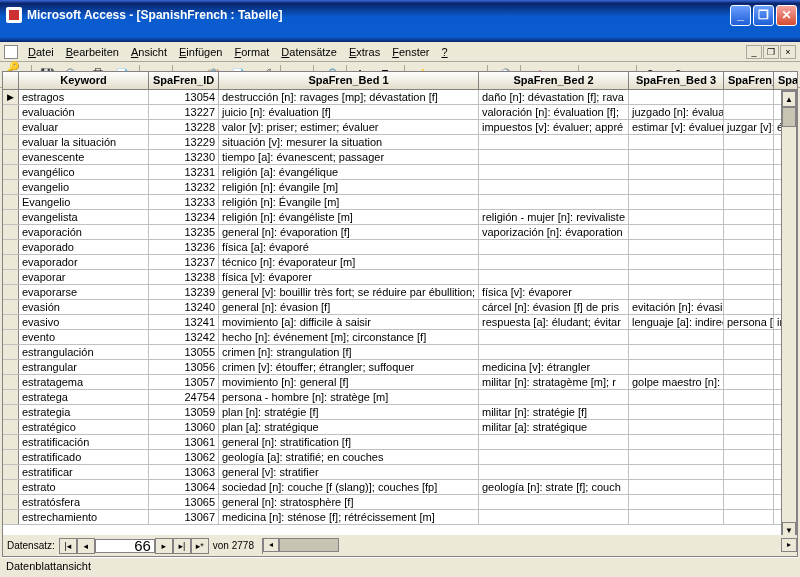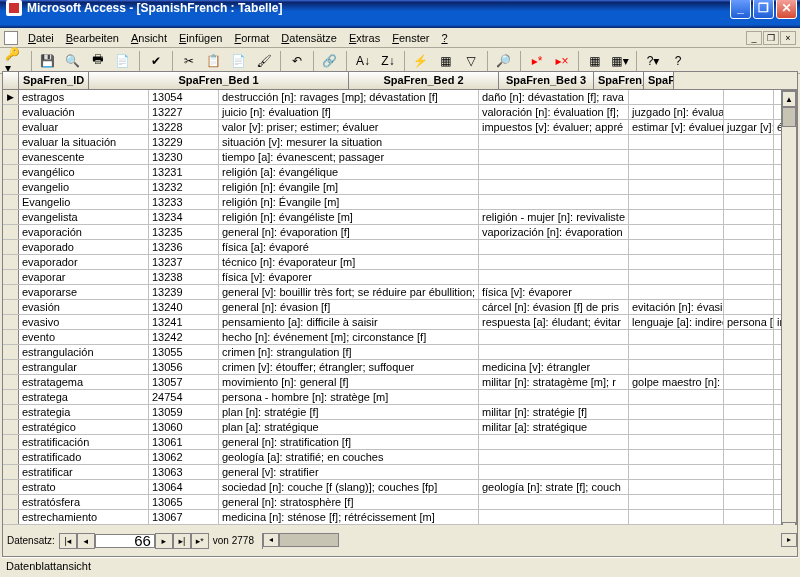--- a/index.html
+++ b/index.html
@@ -1,17 +1,17 @@
 <!DOCTYPE html>
 <html><head>
 <meta charset="utf-8">
 <style>
 html,body{margin:0;padding:0;font-family:Tahoma,Arial,sans-serif;font-size:11px;background:#ece9d8;overflow:hidden;width:800px;height:577px}
 *{box-sizing:border-box}
-.titlebar{height:28px;background:linear-gradient(#3a6ad9,#0a246a 8%,#0a5bce 40%,#0a5bce 88%,#0a246a);display:flex;align-items:center;color:#fff;padding:0 3px 12px 6px}
+.titlebar{height:42px;background:linear-gradient(#3a6ad9,#0a246a 8%,#0a5bce 40%,#0a5bce 88%,#0a246a);display:flex;align-items:center;color:#fff;padding:0 3px 12px 6px}
 .titlebar .appicon{width:16px;height:16px;background:#fff;border-radius:2px;margin-right:5px;position:relative}
 .titlebar .appicon::after{content:"";position:absolute;inset:3px;background:#cc3030}
 .titlebar .title{font-weight:bold;font-size:12px;flex:1}
 .winbtns{display:flex;gap:2px}
 .winbtn{width:21px;height:21px;border:1px solid #fff;border-radius:3px;display:flex;align-items:center;justify-content:center;font-family:Arial;font-size:12px;font-weight:bold;color:#fff}
 .winbtn.min,.winbtn.max{background:linear-gradient(#6a9eff,#1e5fd6)}
 .winbtn.close{background:linear-gradient(#f5a6a0,#d64b33)}
 .mdibar{height:20px;background:#ece9d8;display:flex;align-items:center;padding:8px 4px;border-bottom:1px solid #aca899}
 .mdiicon{width:14px;height:14px;background:#fff;border:1px solid #888;margin-right:4px}
 .menuitem{padding:2px 6px;cursor:default}
@@ -23,27 +23,27 @@
 .tsep{width:1px;height:20px;background:#aca899;margin:0 2px}
 .gridwrap{position:absolute;top:71px;left:2px;right:2px;bottom:38px;background:#fff;border:1px solid #848284;overflow:hidden}
 .gridhead{display:flex;background:#ece9d8;height:18px;border-bottom:1px solid #848284}
 .gh{border-right:1px solid #848284;padding:2px 4px;font-weight:bold;text-align:center;white-space:nowrap;overflow:hidden;background:linear-gradient(#fefefe,#e2ddca)}
 .gh.sel{width:16px;flex:0 0 16px}
 .gridbody{overflow:hidden}
 .row{display:flex;height:15px;border-bottom:1px solid #c0c0c0}
 .rsel{width:16px;flex:0 0 16px;background:#ece9d8;border-right:1px solid #848284;display:flex;align-items:center;justify-content:center;font-size:9px}
 .cell{border-right:1px solid #c0c0c0;padding:0 3px;white-space:nowrap;overflow:hidden;line-height:15px}
 .c-kw{width:130px;flex:0 0 130px}
-.c-id{width:70px;flex:0 0 70px;}
+.c-id{width:70px;flex:0 0 70px;text-align:right}
 .c-b1{width:260px;flex:0 0 260px}
 .c-b2{width:150px;flex:0 0 150px}
 .c-b3{width:95px;flex:0 0 95px}
 .c-b4{width:50px;flex:0 0 50px}
 .c-b5{width:30px;flex:0 0 30px}
-.navbar{position:absolute;bottom:20px;left:2px;right:2px;height:32px;background:#ece9d8;border:1px solid #848284;border-top:none;display:flex;align-items:center;font-size:10px}
+.navbar{position:absolute;bottom:20px;left:2px;right:2px;height:22px;background:#ece9d8;border:1px solid #848284;border-top:none;display:flex;align-items:center;font-size:10px}
 .navlbl{padding:0 4px}
 .navbtn{width:18px;height:16px;border:1px solid #848284;background:#ece9d8;display:flex;align-items:center;justify-content:center;font-size:9px}
 .navinput{width:60px;height:14px;border:1px solid #848284;text-align:right;padding:0 3px;font-size:15px;background:#fff}
 .hscroll{flex:1;height:16px;background:#ece9d8;border-left:1px solid #848284;position:relative;margin-left:4px}
 .hscroll .thumb{position:absolute;left:16px;top:0;width:60px;height:14px;background:#c8c4b4;border:1px solid #848284}
 .hscroll .arr{position:absolute;top:0;width:16px;height:14px;background:#ece9d8;border:1px solid #848284;font-size:8px;display:flex;align-items:center;justify-content:center}
 .hscroll .arr.l{left:0}.hscroll .arr.r{right:0}
 .status{position:absolute;bottom:2px;left:2px;right:2px;height:18px;background:#ece9d8;border-top:1px solid #fff;padding:2px 4px}
 .vscroll{position:absolute;right:3px;top:90px;bottom:38px;width:16px;background:#ece9d8;border:1px solid #848284}
 .vscroll .arr{position:absolute;left:0;width:14px;height:16px;background:#ece9d8;border:1px solid #848284;font-size:8px;display:flex;align-items:center;justify-content:center}
@@ -117,20 +117,21 @@
   <div class="tbtn">▦</div>
   <div class="tbtn">▦▾</div>
   <div class="tsep"></div>
   <div class="tbtn">?▾</div>
   <div class="tbtn">?</div>
 </div>
 
 <div class="gridwrap">
   <div class="gridhead">
     <div class="gh sel"></div>
+    <div class="gh c-kw">Keyword</div>
     <div class="gh c-id">SpaFren_ID</div>
     <div class="gh c-b1">SpaFren_Bed 1</div>
     <div class="gh c-b2">SpaFren_Bed 2</div>
     <div class="gh c-b3">SpaFren_Bed 3</div>
     <div class="gh c-b4">SpaFren_Bed</div>
     <div class="gh c-b5">SpaFre</div>
   </div>
   <div class="gridbody" id="gridbody">
       <div class="row">
         <div class="rsel">▶</div>
@@ -279,21 +280,21 @@
         <div class="cell c-b1">general [n]: évasion [f]</div>
         <div class="cell c-b2">cárcel [n]: évasion [f] de pris</div>
         <div class="cell c-b3">evitación [n]: évasion</div>
         <div class="cell c-b4"></div>
         <div class="cell c-b5"></div>
       </div>
       <div class="row">
         <div class="rsel"></div>
         <div class="cell c-kw">evasivo</div>
         <div class="cell c-id">13241</div>
-        <div class="cell c-b1">pensamiento [a]: difficile à saisir</div>
+        <div class="cell c-b1">movimiento [a]: difficile à saisir</div>
         <div class="cell c-b2">respuesta [a]: éludant; évitar</div>
         <div class="cell c-b3">lenguaje [a]: indirect; v</div>
         <div class="cell c-b4">persona [a]:</div>
         <div class="cell c-b5">ins  compor</div>
       </div>
       <div class="row">
         <div class="rsel"></div>
         <div class="cell c-kw">evento</div>
         <div class="cell c-id">13242</div>
         <div class="cell c-b1">hecho [n]: événement [m]; circonstance [f]</div>

